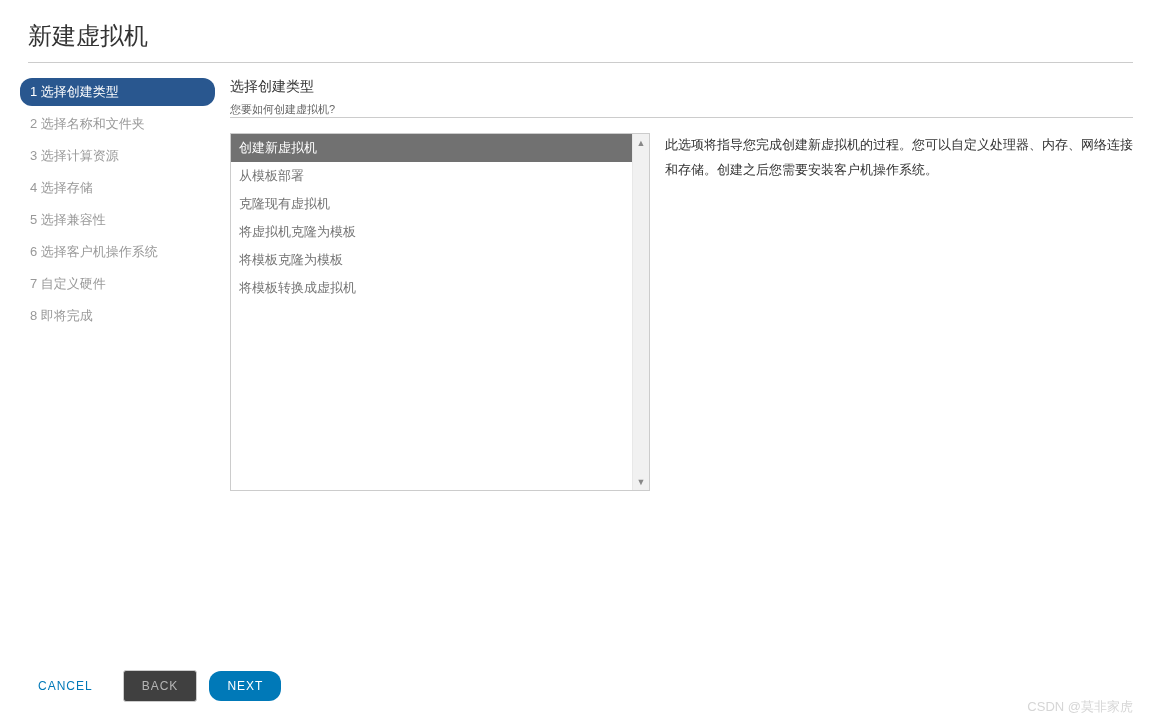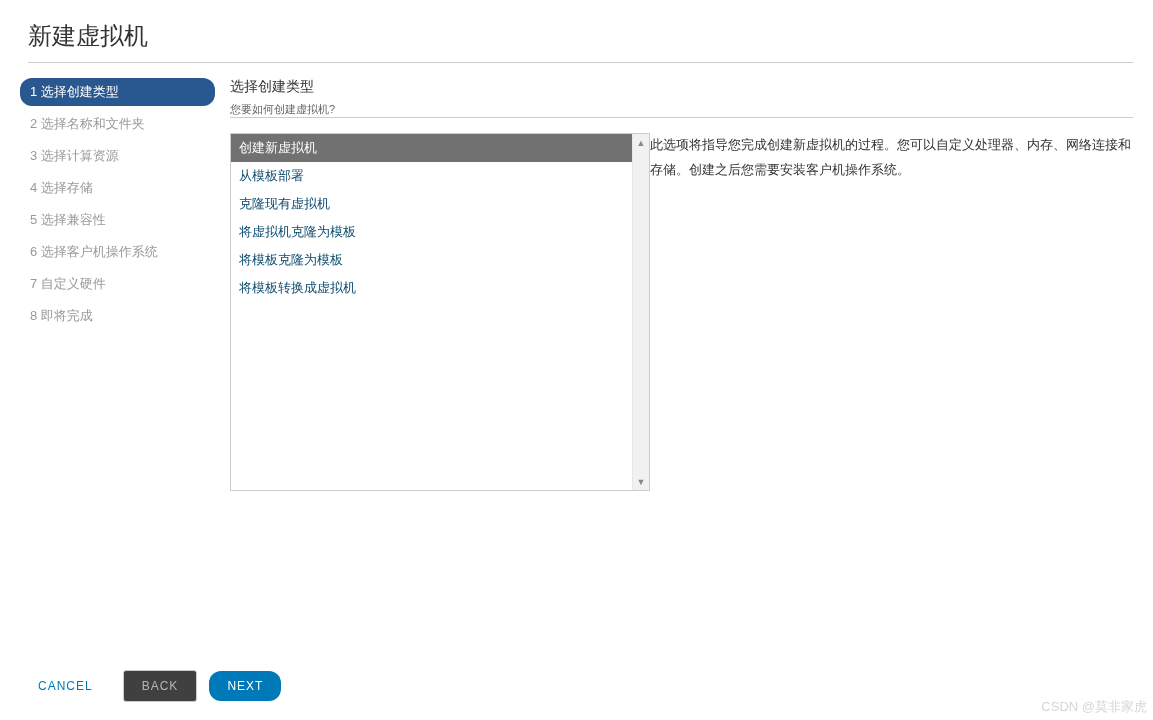--- a/index.html
+++ b/index.html
@@ -66,39 +66,40 @@
       font-size: 14px;
       color: #333;
       margin-bottom: 6px;
     }
     .content-subtitle {
       font-size: 11px;
       color: #666;
     }
     .content-main {
       display: flex;
+      gap: 15px;
       flex: 1;
       overflow: hidden;
     }
     .listbox-wrap {
       width: 420px;
       height: 358px;
       border: 1px solid #ccc;
       display: flex;
       flex-direction: column;
       position: relative;
     }
     .listbox {
       flex: 1;
       overflow: hidden;
     }
     .listbox-item {
       padding: 5px 8px;
       font-size: 13px;
-      color: #0c4a6e;
+      color: #737373;
       cursor: pointer;
     }
     .listbox-item.selected {
       background: #717171;
       color: #fff;
     }
     .listbox-scroll {
       width: 17px;
       background: #f1f1f1;
       display: flex;
@@ -149,21 +150,21 @@
       cursor: not-allowed;
     }
     .btn-next {
       background: #0079b8;
       color: #fff;
       border-radius: 12px;
     }
     .watermark {
       position: absolute;
       bottom: 4px;
-      right: 6px;
+      right: 20px;
       font-size: 13px;
       color: #d6d6d6;
       pointer-events: none;
     }
     .listbox-inner {
       display: flex;
       height: 100%;
     }
   </style>
 </head>

